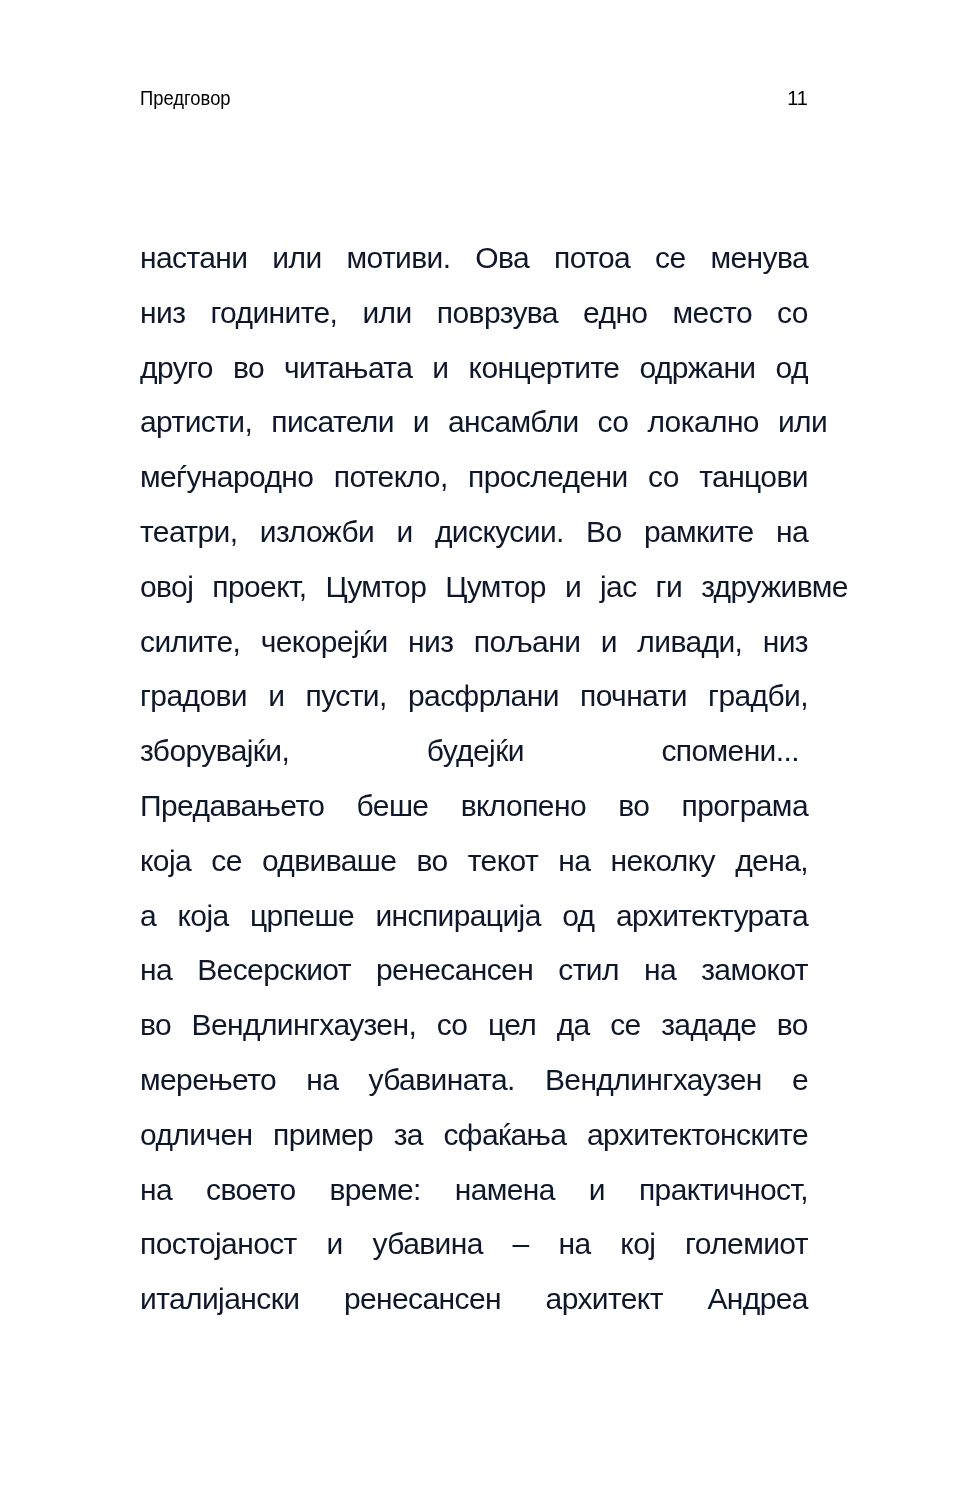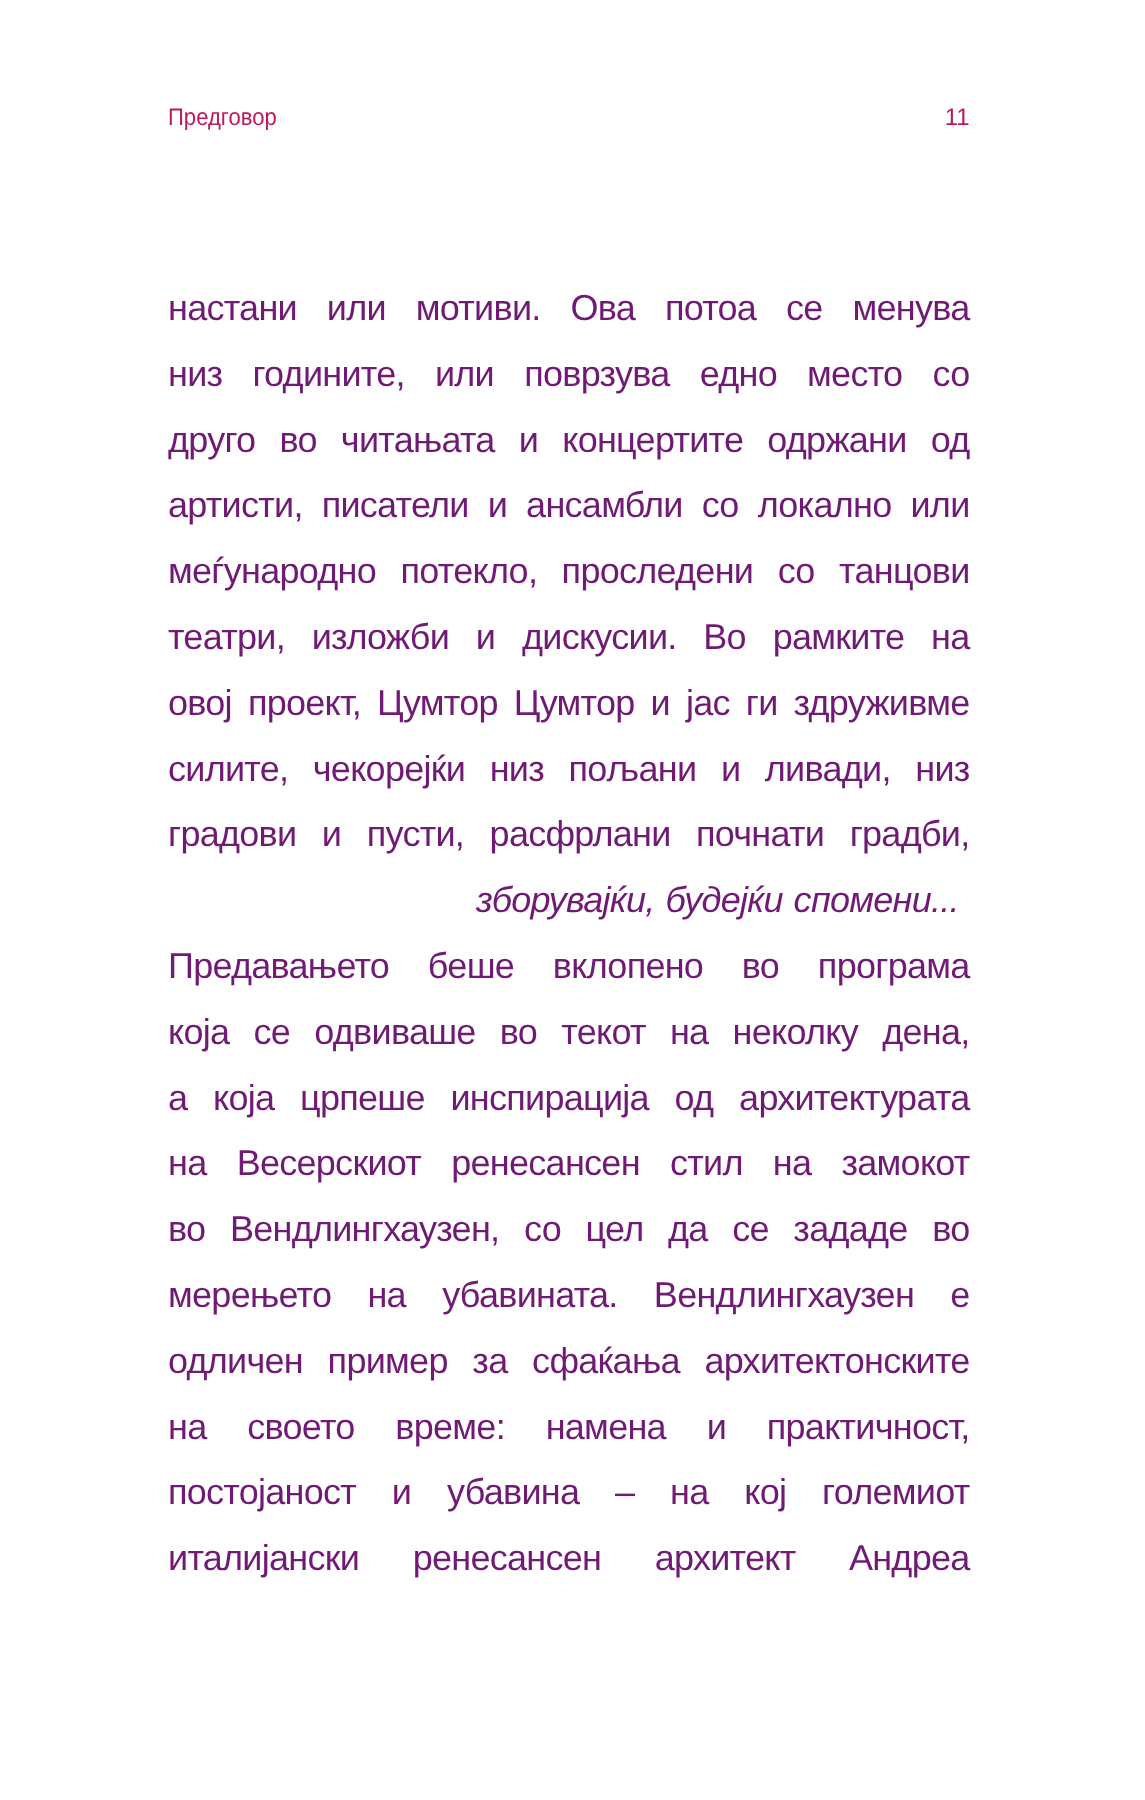--- a/index.html
+++ b/index.html
@@ -16,21 +16,21 @@
     font-family: "Liberation Sans", "DejaVu Sans", sans-serif;
   }
   .running-head {
     position: absolute;
     top: 84px;
     left: 140px;
     width: 668px;
     height: 28px;
     font-size: 20px;
     line-height: 28px;
-    color: #be185d;
+    color: #000000;
   }
   .running-head .section {
     position: absolute;
     left: 0;
     top: 0;
     transform: scaleX(0.92);
     transform-origin: left center;
   }
   .running-head .page-num {
     position: absolute;
@@ -43,26 +43,26 @@
     left: 140px;
     width: 668px;
   }
   .line {
     height: 54.8px;
     line-height: 54.8px;
     font-size: 30px;
     white-space: nowrap;
     display: flex;
     justify-content: space-between;
-    color: #701a75;
+    color: #0f172a;
     letter-spacing: -0.6px;
+    gap: 19px;
   }
   .line.last {
-    justify-content: flex-end;
-    font-style: italic;
+    justify-content: space-between;
   }
   .line.last span.w {
     margin-right: 9px;
   }
   .line span.w {
     display: inline-block;
   }
 </style>
 </head>
 <body>

